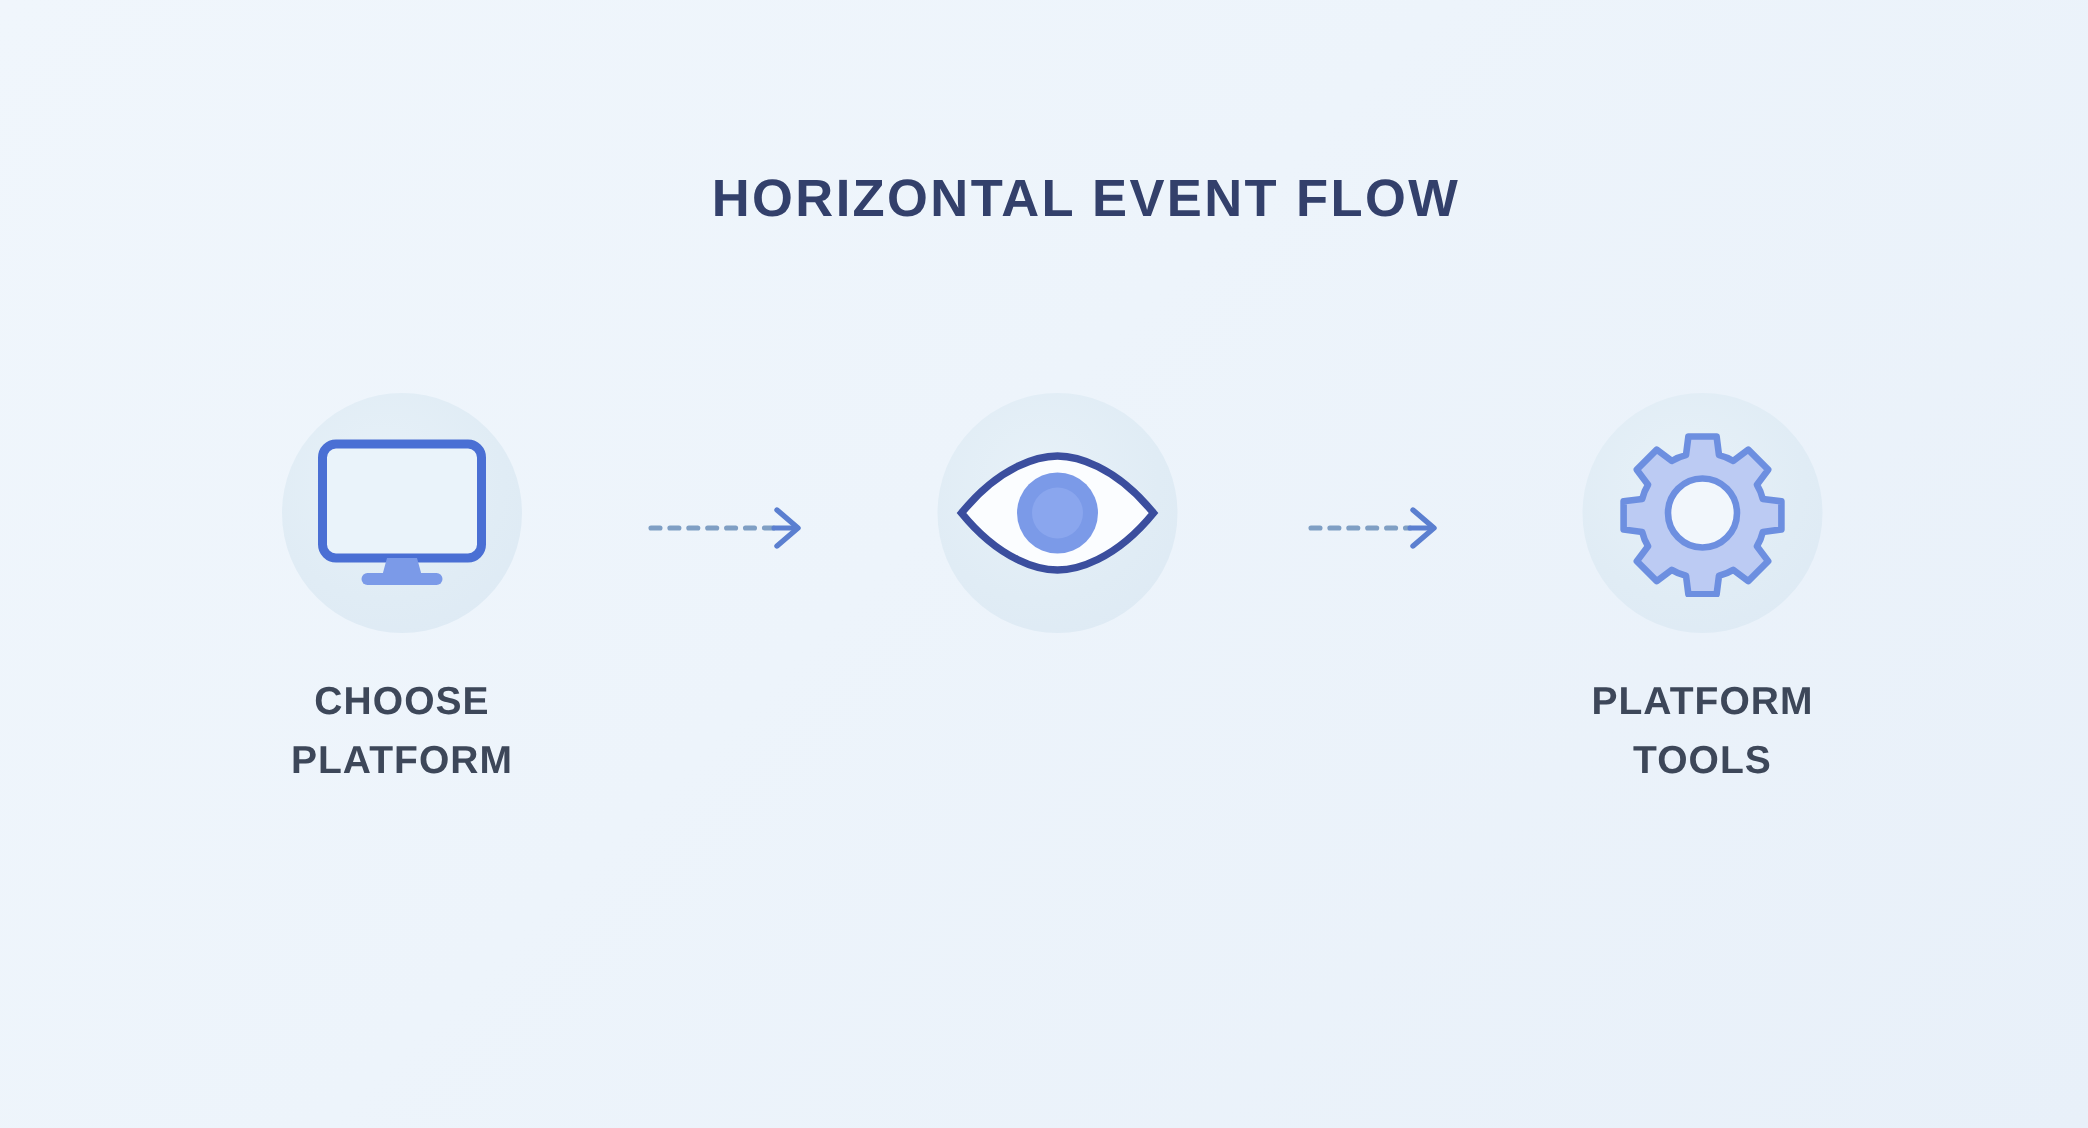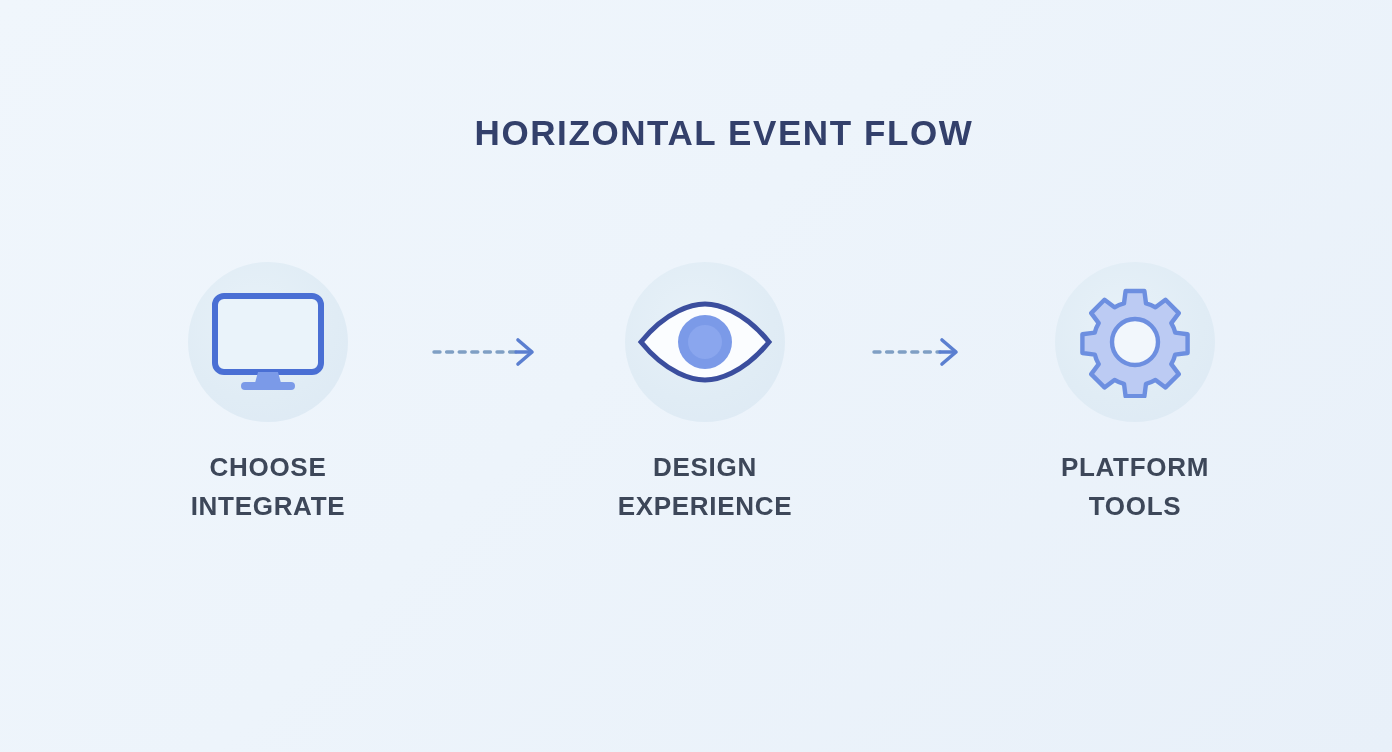--- a/index.html
+++ b/index.html
@@ -100,21 +100,21 @@
       <div class="icon-circle">
         <span>
           <svg width="118" height="104" viewBox="0 0 118 104">
             <rect x="6" y="6" width="106" height="76" rx="9" ry="9" fill="#eaf3fa" stroke="#4a6fd4" stroke-width="6"></rect>
             <path d="M49 82 L69 82 L72 93 L46 93 Z" fill="#7b9ae8"></path>
             <rect x="32" y="92" width="54" height="8" rx="4" ry="4" fill="#7b9ae8"></rect>
           </svg>
         </span>
       </div>
       <div class="step-label">CHOOSE
-INTEGRATE</div>
+PLATFORM</div>
     </div>
 
     <div class="arrow arrow-1">
       <span>
         <svg width="112" height="40" viewBox="0 0 112 40">
           <line x1="2" y1="20" x2="84" y2="20" stroke="#7f9fc4" stroke-width="3.4" stroke-linecap="round" stroke-dasharray="6 6.6"></line>
           <path d="M86 8 L100 20 L86 32" fill="none" stroke="#5b7fd0" stroke-width="3.6" stroke-linecap="round" stroke-linejoin="round"></path>
           <line x1="84" y1="20" x2="99" y2="20" stroke="#5b7fd0" stroke-width="3.4" stroke-linecap="round"></line>
         </svg>
       </span>
@@ -122,22 +122,20 @@
 
     <div class="step step-2">
       <div class="icon-circle">
         <svg width="140" height="86" viewBox="0 0 140 86">
           <path d="M6 43 C32 11, 58 5, 70 5 C82 5, 108 11, 134 43
                    C108 75, 82 81, 70 81 C58 81, 32 75, 6 43 Z" fill="#fbfdff" stroke="#3b4e9e" stroke-width="5"></path>
           <circle cx="70" cy="43" r="27" fill="#7b9ae8"></circle>
           <circle cx="70" cy="43" r="17" fill="#8aa6ee"></circle>
         </svg>
       </div>
-      <div class="step-label">DESIGN
-EXPERIENCE</div>
     </div>
 
     <div class="arrow arrow-2">
       <span>
         <svg width="96" height="40" viewBox="0 0 96 40">
           <line x1="2" y1="20" x2="68" y2="20" stroke="#7f9fc4" stroke-width="3.4" stroke-linecap="round" stroke-dasharray="6 6.6"></line>
           <path d="M70 8 L84 20 L70 32" fill="none" stroke="#5b7fd0" stroke-width="3.6" stroke-linecap="round" stroke-linejoin="round"></path>
           <line x1="68" y1="20" x2="83" y2="20" stroke="#5b7fd0" stroke-width="3.4" stroke-linecap="round"></line>
         </svg>
       </span>

